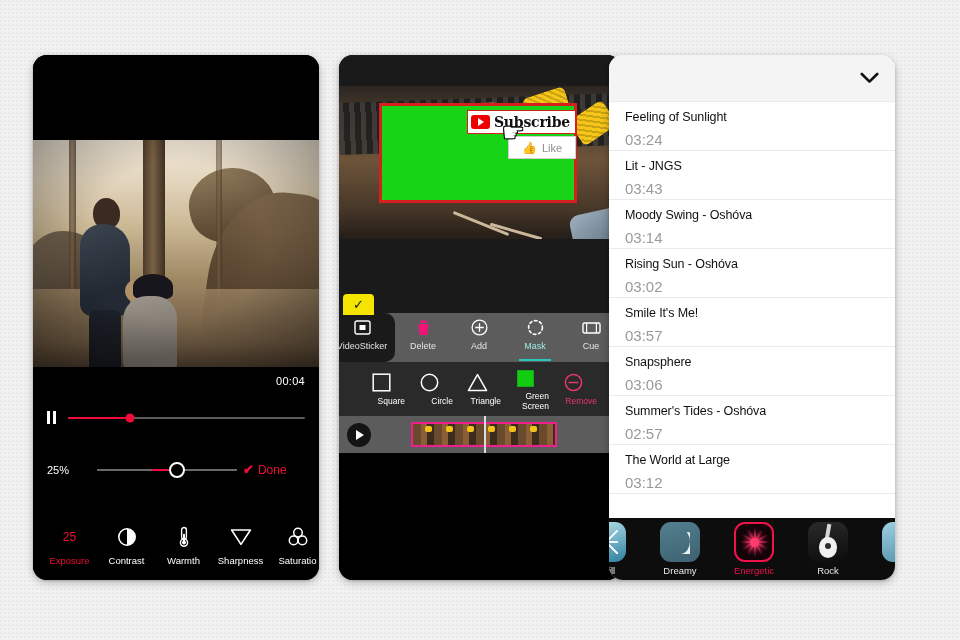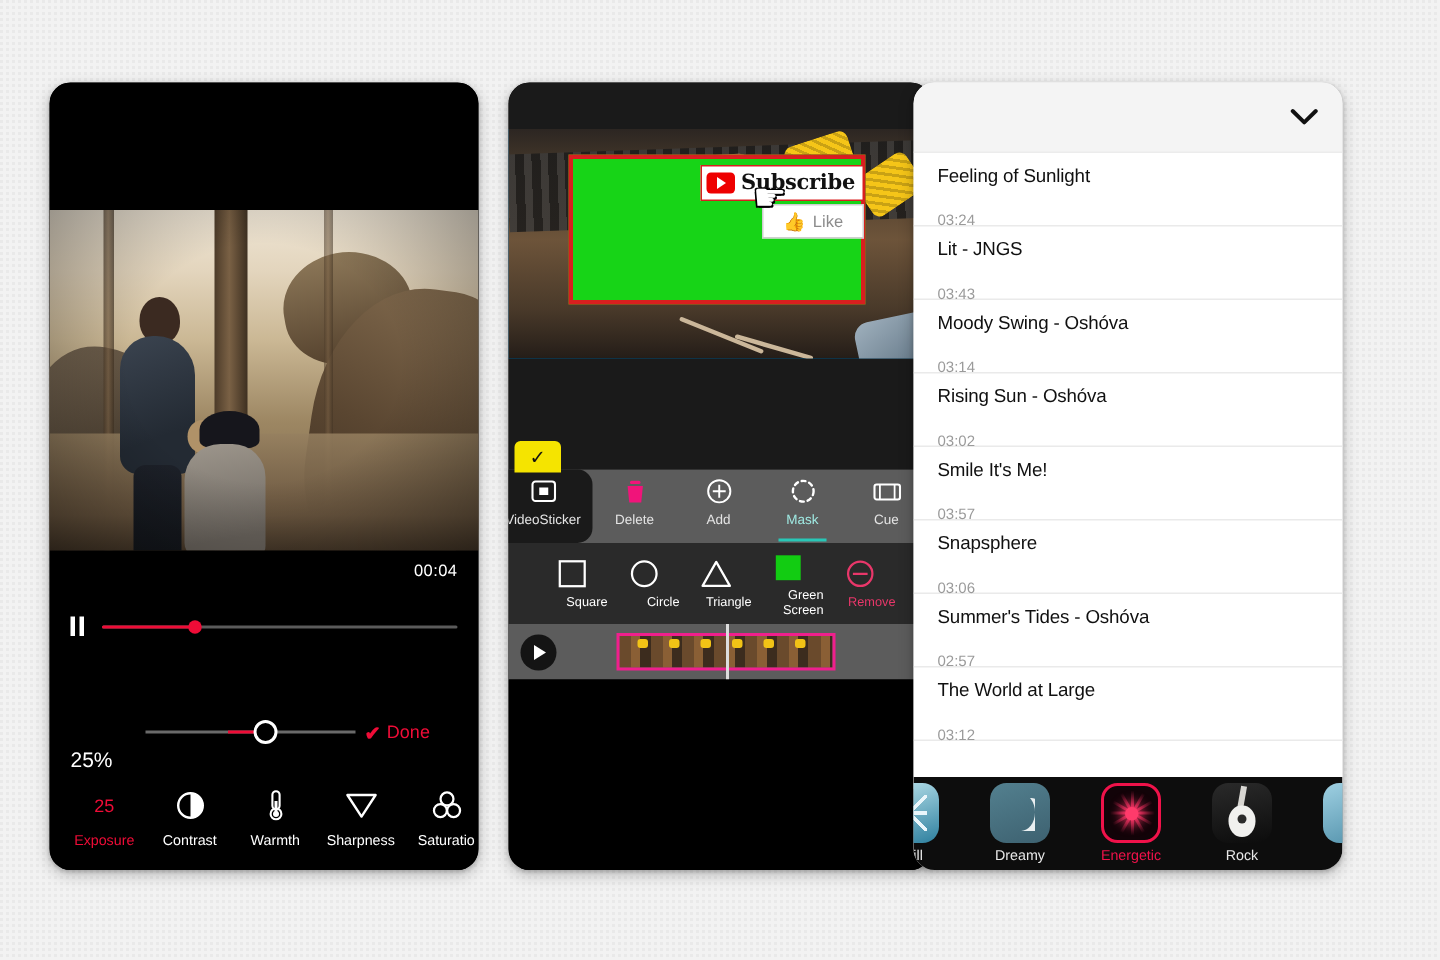--- a/index.html
+++ b/index.html
@@ -130,21 +130,21 @@
   .track .fill { position: absolute; left: 0; top: 0; bottom: 0; background: #ef0c37; border-radius: 2px; }
   .track .knob-sm {
     position: absolute; top: 50%; width: 9px; height: 9px; border-radius: 50%;
     background: #ef0c37; transform: translate(-50%, -50%);
   }
 
   .p1-row-val {
     position: absolute; left: 0; right: 0; top: 95px;
     display: flex; align-items: center; padding: 0 14px;
   }
-  .pct { color: #fff; font-size: 14px; width: 40px; margin-top: 36px; }
+  .pct { color: #fff; font-size: 11px; width: 40px; }
   .track2 {
     position: relative; flex: 1; height: 2px; background: #6a6a6a; margin: 0 6px 0 10px;
   }
   .track2 .fill2 { position: absolute; top: 0; bottom: 0; background: #ef0c37; }
   .track2 .knob-lg {
     position: absolute; top: 50%; width: 16px; height: 16px; border-radius: 50%;
     background: #000; border: 2.5px solid #fff; transform: translate(-50%, -50%);
   }
   .done { color: #ef0c37; font-size: 12px; display: flex; align-items: center; gap: 4px; width: 62px; }
   .done .ck { font-size: 13px; font-weight: bold; }
@@ -290,21 +290,21 @@
     display: flex; align-items: center; justify-content: flex-end; padding-right: 16px;
     border-bottom: 1px solid #ececec;
   }
   .chev { font-size: 17px; color: #1a1a1a; line-height: 1; }
 
   .p3-list { height: 424px; overflow: hidden; background: #fff; }
   .song {
     height: 49px; padding: 8px 0 0 16px; border-bottom: 1px solid #eaeaea;
   }
   .song .title { font-size: 12.5px; color: #101010; letter-spacing: -.1px; }
-  .song .dur { font-size: 10px; color: #9a9a9a; margin-top: 18px; }
+  .song .dur { font-size: 15px; color: #9a9a9a; margin-top: 7px; }
 
   .p3-nav {
     position: absolute; left: 0; right: 0; bottom: 0; height: 62px;
     background: #0d0d0d; display: flex; align-items: center; padding-left: 0px;
   }
   .nav-item { width: 74px; flex: 0 0 74px; text-align: center; }
   .nav-item .thumb {
     width: 40px; height: 40px; border-radius: 11px; margin: 0 auto;
     position: relative; overflow: hidden;
   }

